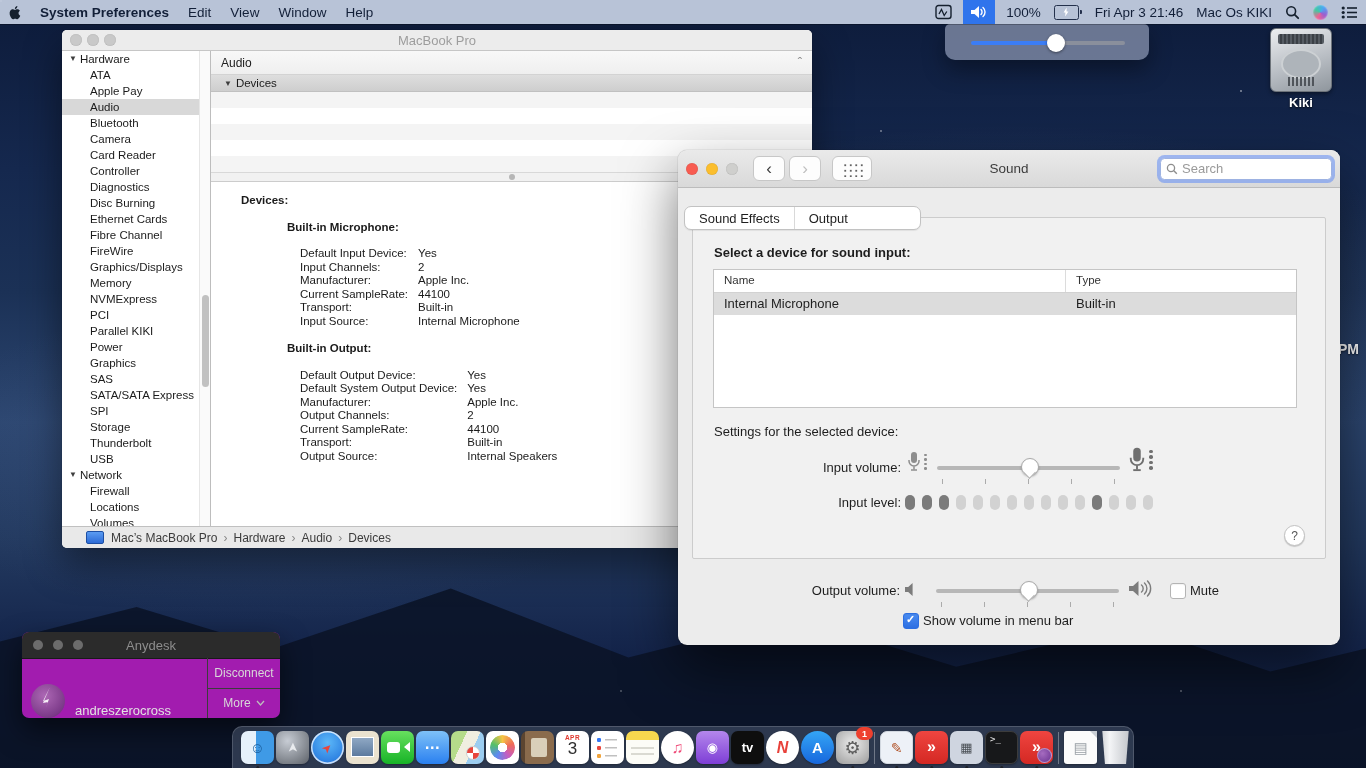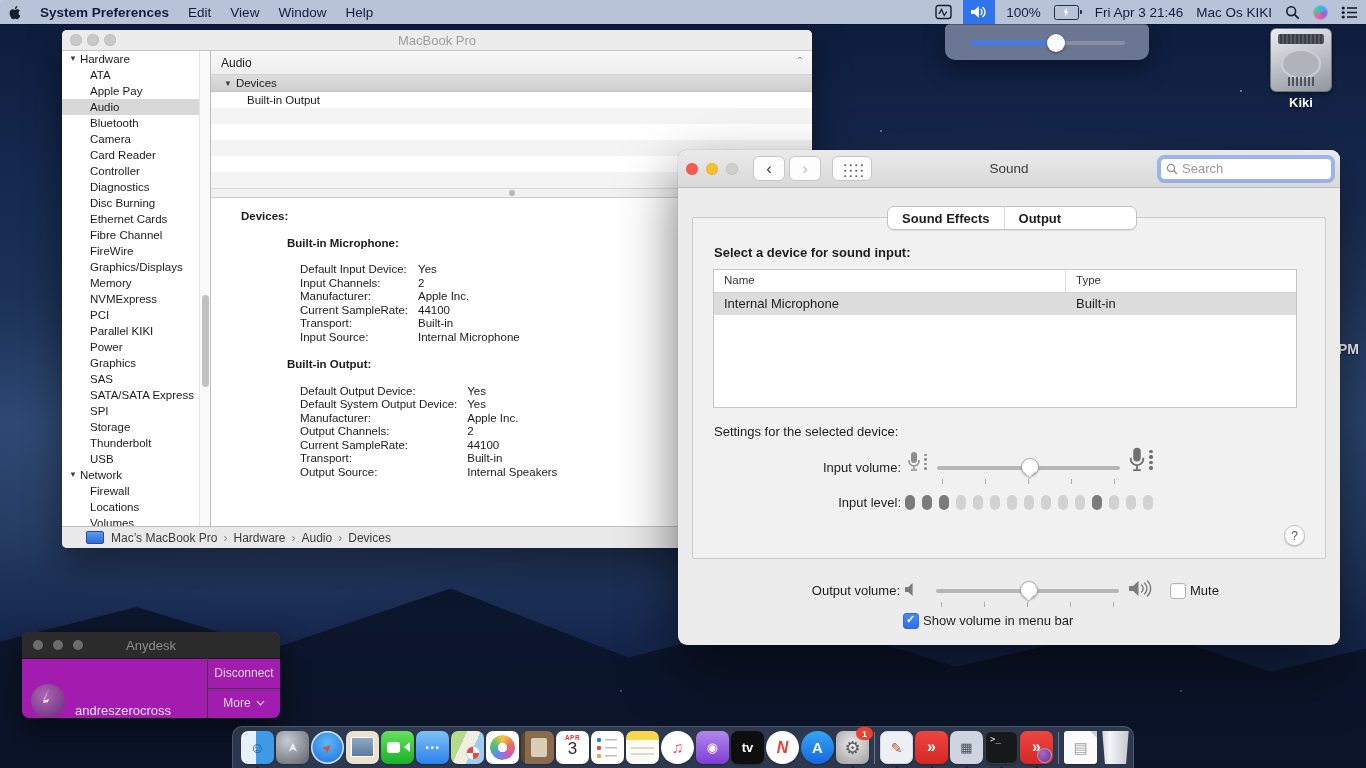--- a/index.html
+++ b/index.html
@@ -112,21 +112,21 @@
   .nav-btn{width:30px;height:23px;background:#fdfdfd;border:1px solid #c7c7c7;border-radius:6px;
     display:flex;align-items:center;justify-content:center;font-size:17px;color:#3c3c3c;line-height:1;}
   .nav-btn.fwd{color:#bfbfbf;}
   .grid-btn{width:38px;height:23px;background:#fdfdfd;border:1px solid #c7c7c7;border-radius:6px;
     display:flex;align-items:center;justify-content:center;margin-left:4px;}
   .grid-dots{width:22px;height:16px;background:radial-gradient(circle,#636363 1.1px,transparent 1.4px);
     background-size:5.5px 5.5px;background-position:1.5px 1.5px;}
   .sd-search{margin-left:auto;width:160px;height:20px;background:#fff;border:1px solid #9db2e2;border-radius:4.5px;
     box-shadow:0 0 0 3px rgba(97,140,245,.55);display:flex;align-items:center;gap:4px;padding:0 5px;z-index:2;}
   .sd-search .ph{color:#9a9a9a;font-size:13px;}
-  .sd-tabs{position:absolute;top:56px;left:6px;right:0;display:flex;justify-content:center;z-index:3;font-weight:bold;}
+  .sd-tabs{position:absolute;top:56px;left:6px;right:0;display:flex;z-index:3;}
   .segs{display:inline-flex;background:#fff;border:1px solid #c2c2c2;border-radius:7px;height:22px;overflow:hidden;
     font-size:13px;box-shadow:0 1px 1px rgba(0,0,0,.07);}
   .seg{padding:0 14px;display:flex;align-items:center;border-left:1px solid #d9d9d9;color:#1e1e1e;}
   .seg:first-child{border-left:none;}
   .seg.active{background:linear-gradient(#4b88f3,#2e6де8);background:linear-gradient(#4b88f3,#2e6ce8);
     color:#fff;border-radius:6px;border-left-color:transparent;margin-top:24px;}
   .sd-panel{position:absolute;left:14px;right:14px;top:67px;height:340px;background:#f1f1f1;
     border:1px solid #cccccc;border-radius:2px;}
   .panel-label{position:absolute;font-weight:bold;color:#1d1d1d;}
   .dev-table{position:absolute;left:20px;top:51px;width:582px;height:137px;background:#fff;border:1px solid #c5c5c5;}
@@ -401,21 +401,20 @@
       <div class="si-pane">
         <div class="pane-header">
           <span>Audio</span>
           <span class="pane-collapse">ˆ</span>
         </div>
         <div class="pane-group">
           <span class="tri">▼</span>
           <span>Devices</span>
         </div>
         <div>
-            <div class="pane-device-row">Built-in Output</div>
           </div>
         <div class="pane-stripes"></div>
         <div class="pane-split">
             <span class="split-dot"></span>
           </div>
         <div class="pane-details">
           <div class="detail-heading">Devices:</div>
           <div>
               <div class="detail-section">
                 <div class="detail-title">Built-in Microphone:</div>

